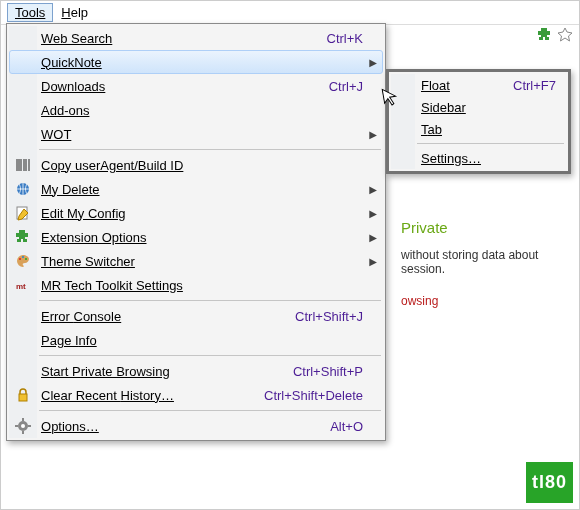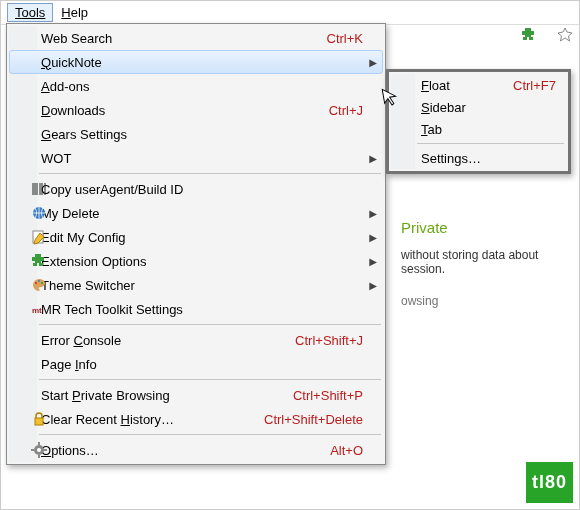--- a/index.html
+++ b/index.html
@@ -31,21 +31,21 @@
   }
   .underline { text-decoration: underline; }
   .toolbar-right {
     position: absolute;
     top: 26px;
     right: 6px;
     display: flex;
     gap: 4px;
     align-items: center;
   }
-  .icon { display: inline-flex; width: 16px; height: 16px; align-items:center; justify-content:center;margin-left:16px; }
+  .icon { display: inline-flex; width: 16px; height: 16px; align-items:center; justify-content:center; }
   .dropdown {
     position: absolute;
     top: 22px;
     left: 5px;
     width: 380px;
     background: #f4f4f4;
     border: 1px solid #8a8a8a;
     box-shadow: 2px 3px 6px rgba(0,0,0,0.3);
     padding: 2px;
   }
@@ -62,22 +62,22 @@
     padding-left: 32px;
     padding-right: 20px;
     position: relative;
     cursor: default;
   }
   .menu-item .icon {
     position: absolute;
     left: 6px;
     top: 4px;
   }
-  .menu-item .label { flex: 1; }
-  .menu-item .shortcut { color: #b91c1c; }
+  .menu-item .label { flex: 1; text-decoration: underline; }
+  .menu-item .shortcut { color: #4c1d95; }
   .menu-item .arrow {
     position: absolute;
     right: 6px;
     font-size: 10px;
     color: #444;
   }
   .menu-item.highlight {
     background: linear-gradient(#eaf3fd, #cfe4fb);
     border: 1px solid #aecff7;
     border-radius: 3px;
@@ -105,21 +105,21 @@
   .submenu .menu-item { padding-left: 30px; padding-right: 10px; height: 22px; }
   .submenu .separator { margin-left: 26px; }
   .bg-content {
     position: absolute;
     top: 210px;
     left: 400px;
     color: #333;
     font-size: 12px;
   }
   .bg-heading { color: #6aa815; font-size: 15px; margin-top: 8px; }
-  .bg-link { color: #737373; }
+  .bg-link { color: #b91c1c; }
   .cursor {
     position: absolute;
     top: 86px;
     left: 382px;
     font-size: 16px;
     color: #000;
     transform: rotate(-10deg);
     pointer-events: none;
   }
   .watermark {
@@ -167,31 +167,28 @@
     <span class="label"><span>Web Search</span></span>
     <span class="shortcut">Ctrl+K</span>
   </div>
 
   <div class="menu-item highlight">
     <span class="label"><span class="underline">Q</span>uickNote</span>
     <span class="arrow">▶</span>
   </div>
 
   <div class="menu-item">
-    <span class="label"><span class="underline">A</span>dd-ons</span>
-  </div>
-
-  <div class="menu-item">
     <span class="label"><span class="underline">D</span>ownloads</span>
     <span class="shortcut">Ctrl+J</span>
   </div>
 
   <div class="menu-item">
-    <span class="label"><span class="underline">G</span>ears Settings</span>
-  </div>
+    <span class="label"><span class="underline">A</span>dd-ons</span>
+  </div>
+
 
   <div class="menu-item">
     <span class="label">WOT</span>
     <span class="arrow">▶</span>
   </div>
 
   <div class="separator"></div>
 
   <div class="menu-item">
     <span class="icon">

